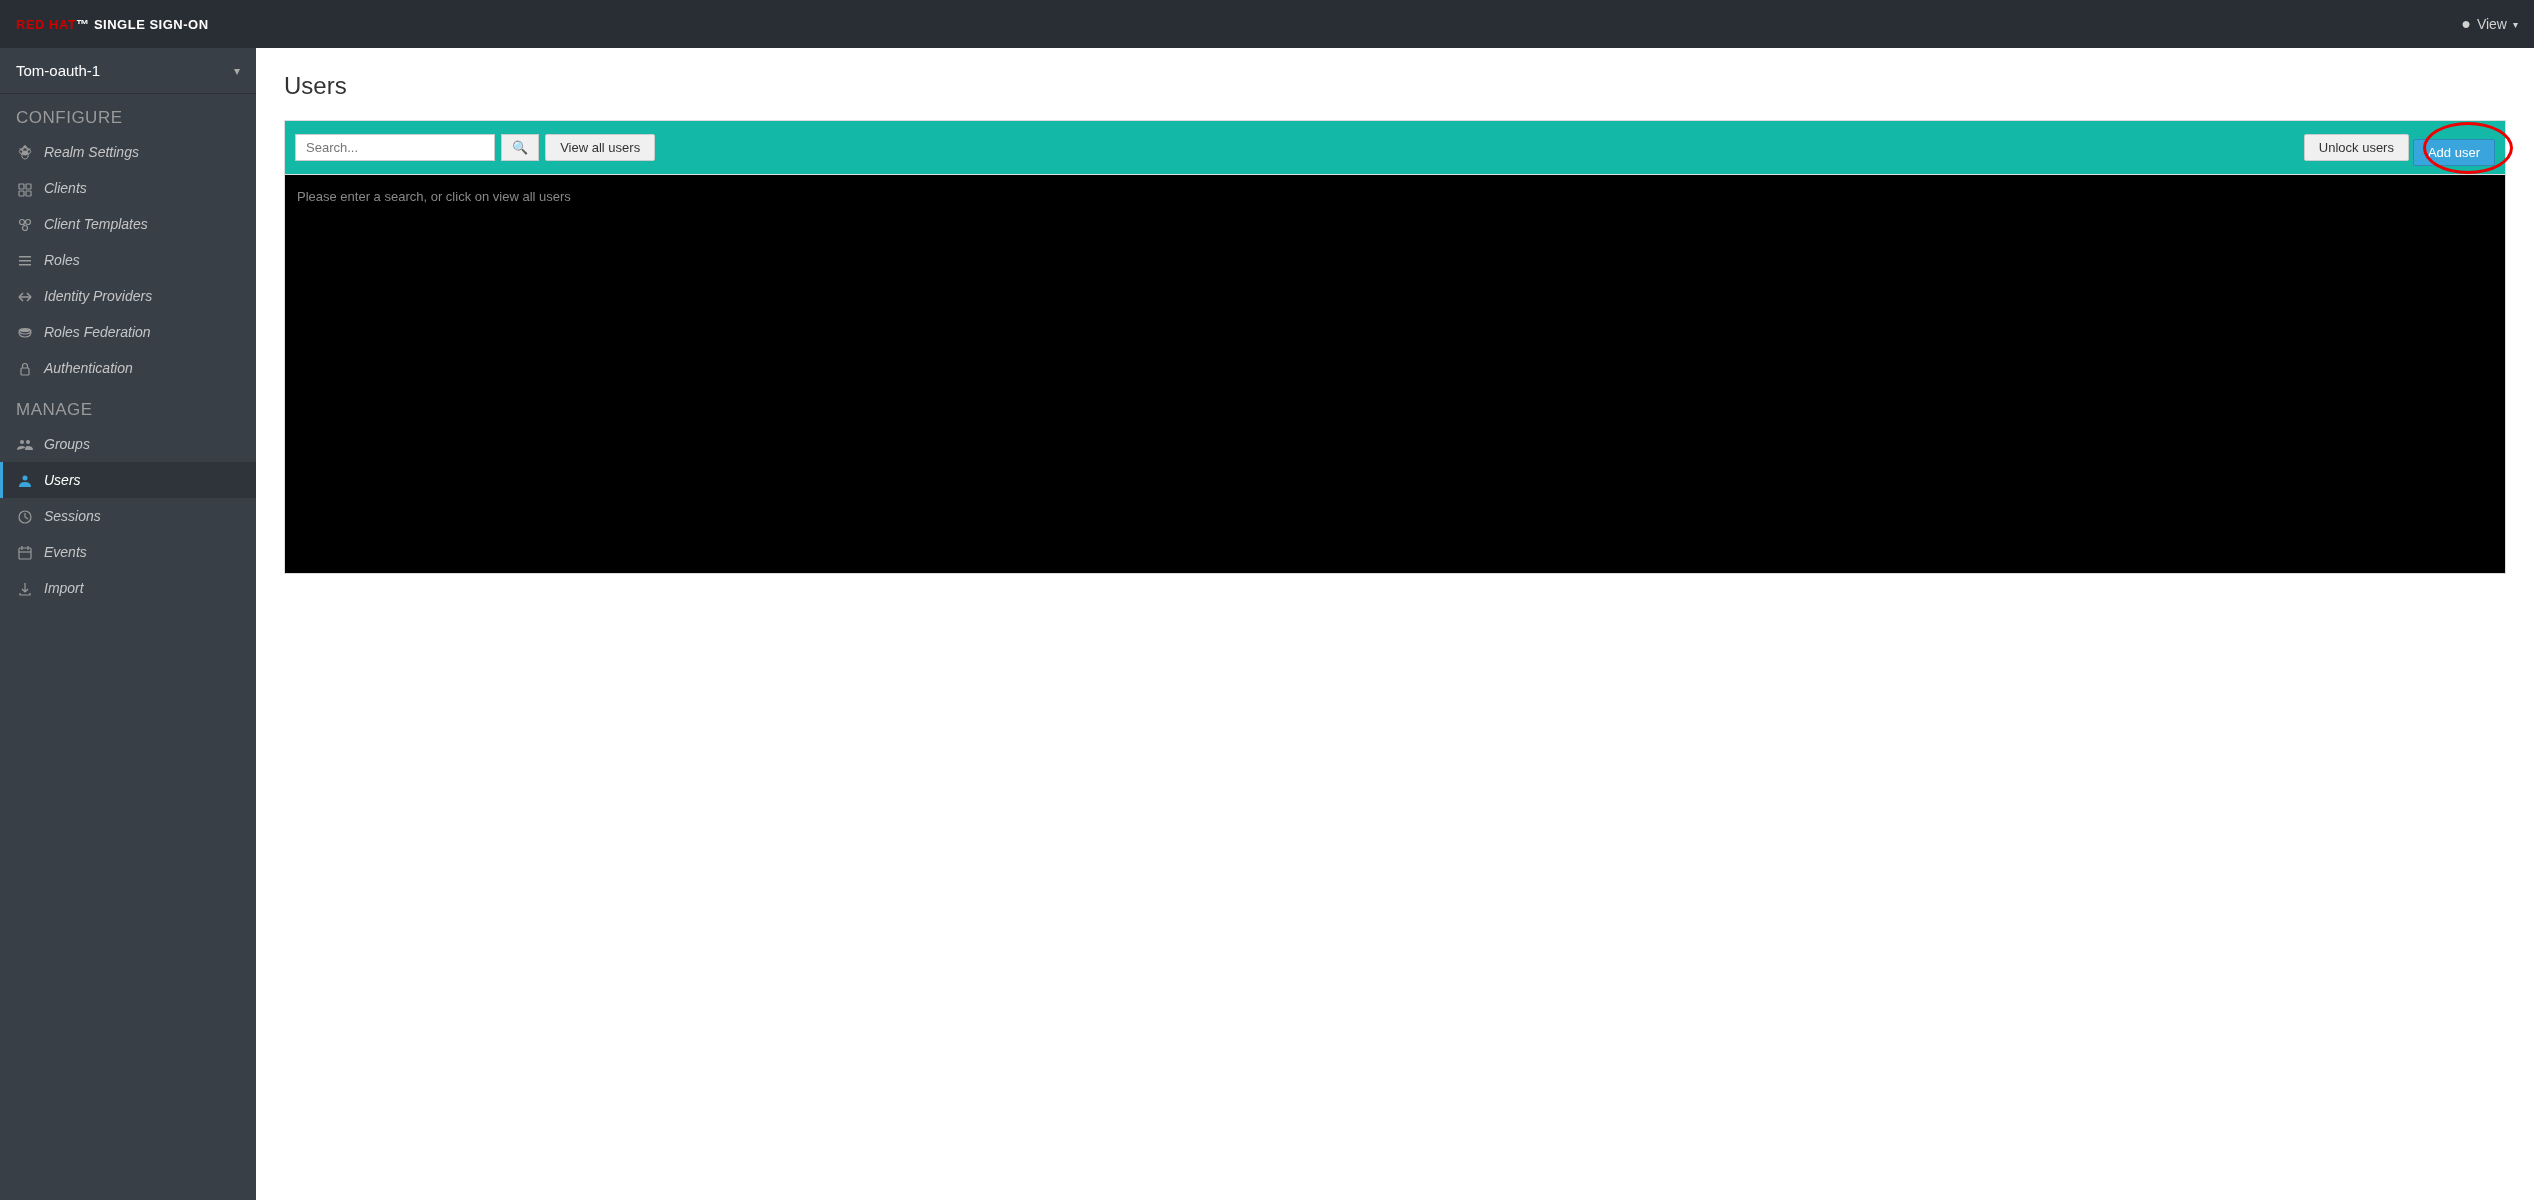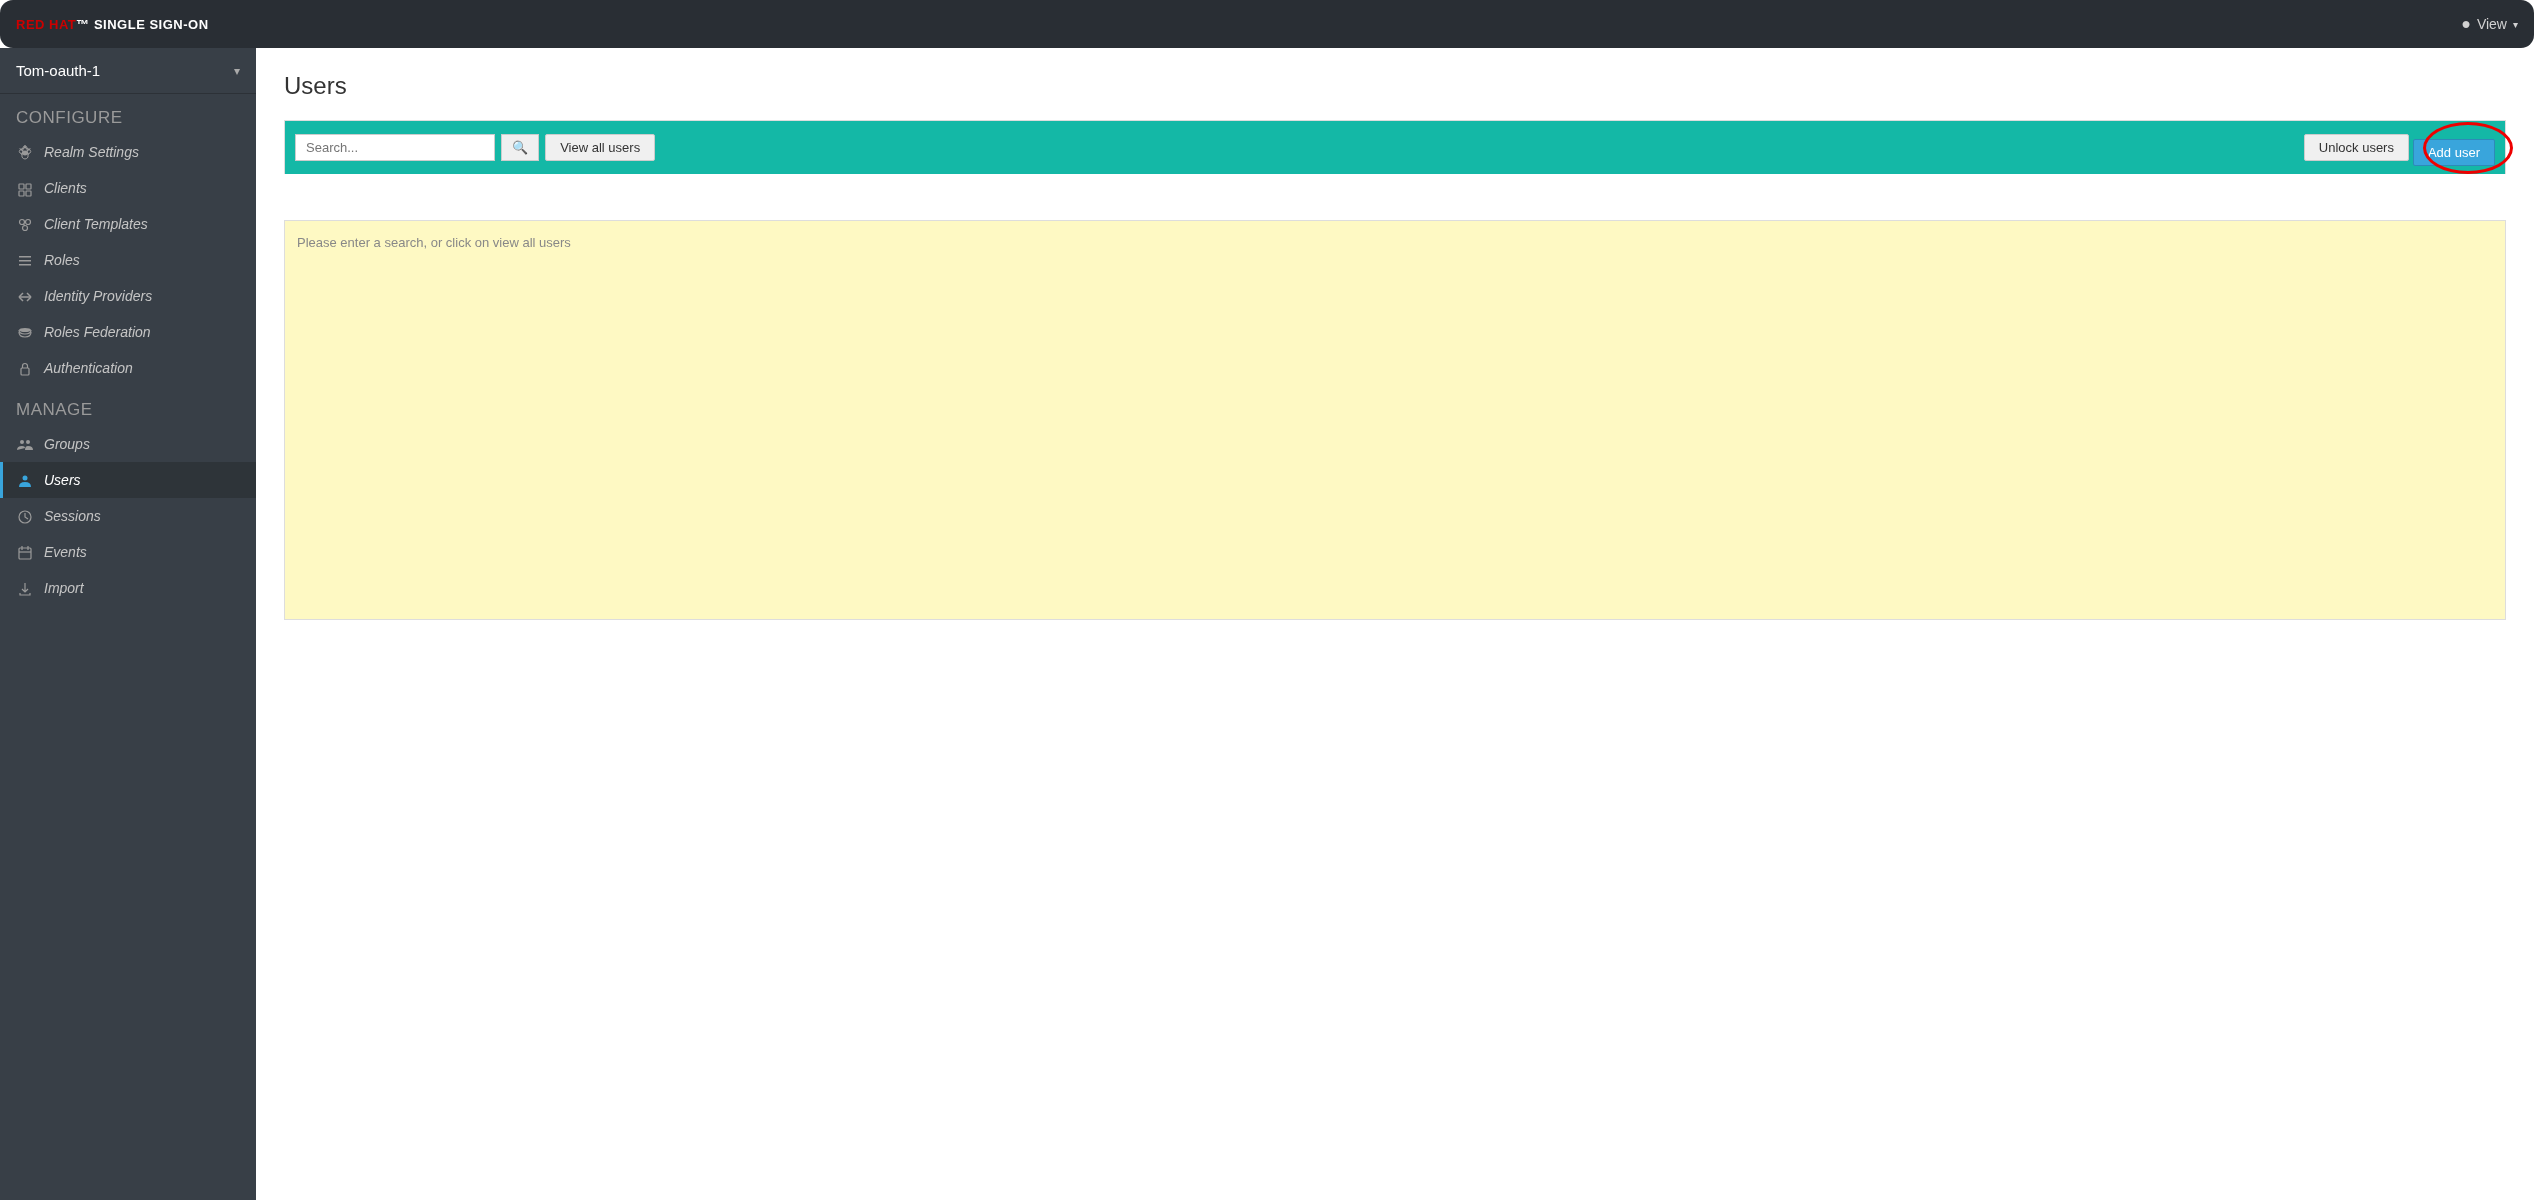--- a/index.html
+++ b/index.html
@@ -7,21 +7,20 @@
 
     
     .topnav {
       background: #292e34;
       height: 48px;
       display: flex;
       align-items: center;
       justify-content: space-between;
       padding: 0 16px;
       flex-shrink: 0;
-      border-radius: 13px;
     }
     .topnav-brand {
       color: #fff;
       font-size: 13px;
       font-weight: bold;
       letter-spacing: 0.5px;
       text-transform: uppercase;
     }
     .topnav-brand span.red { color: #cc0000; }
     .topnav-user {
@@ -184,22 +183,21 @@
       pointer-events: none;
     }
 
     
     .content-area {
       border: 1px solid #ddd;
       padding: 14px 12px;
       font-size: 13px;
       color: #888;
       min-height: 400px;
-      background: #fef9c3;
-      margin-top: 46px;
+      background: #000000;
     }
 
     
     .icon-svg { width: 16px; height: 16px; display: inline-block; vertical-align: middle; }
   </style>
 </head>
 <body>
 
 <nav class="topnav">
   <div class="topnav-brand">

